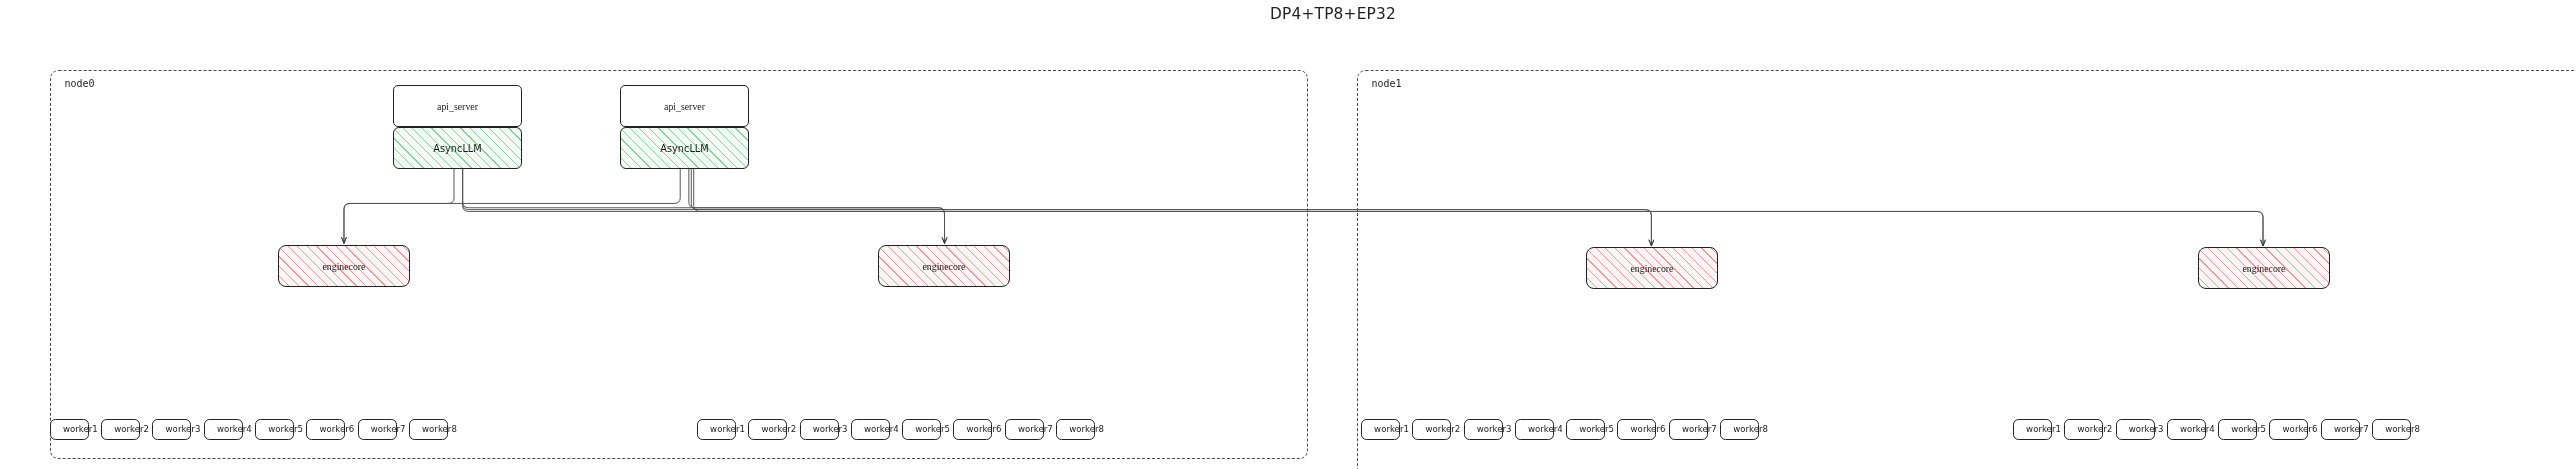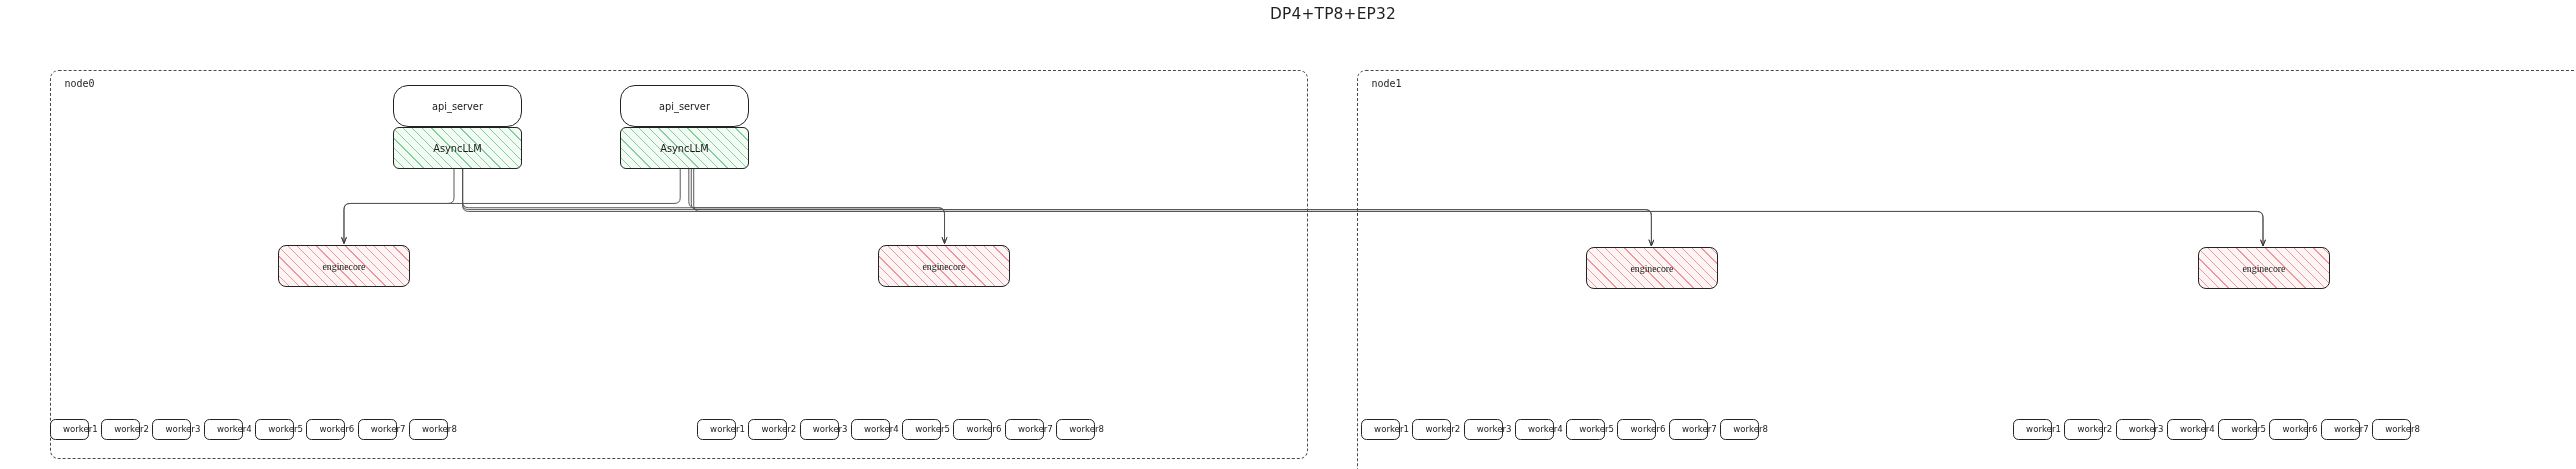--- a/index.html
+++ b/index.html
@@ -70,21 +70,22 @@
     background: #ffffff;
     color: #1a1a1a;
     font-size: 9.8px;
     line-height: 11px;
     white-space: nowrap;
     font-family: "DejaVu Sans", "Liberation Sans", sans-serif;
   }
 
   
   .nodebox.api {
-    border-radius: 15px;
+    border-radius: 5px;
+    font-family: Liberation Serif, serif;
   }
 
   
   .nodebox.asyncllm {
     border-radius: 6px;
     background-color: #f2fbf4;
     background-image: repeating-linear-gradient(
       45deg,
       rgba(120, 200, 140, 0.85) 0px,
       rgba(120, 200, 140, 0.85) 0.9px,

